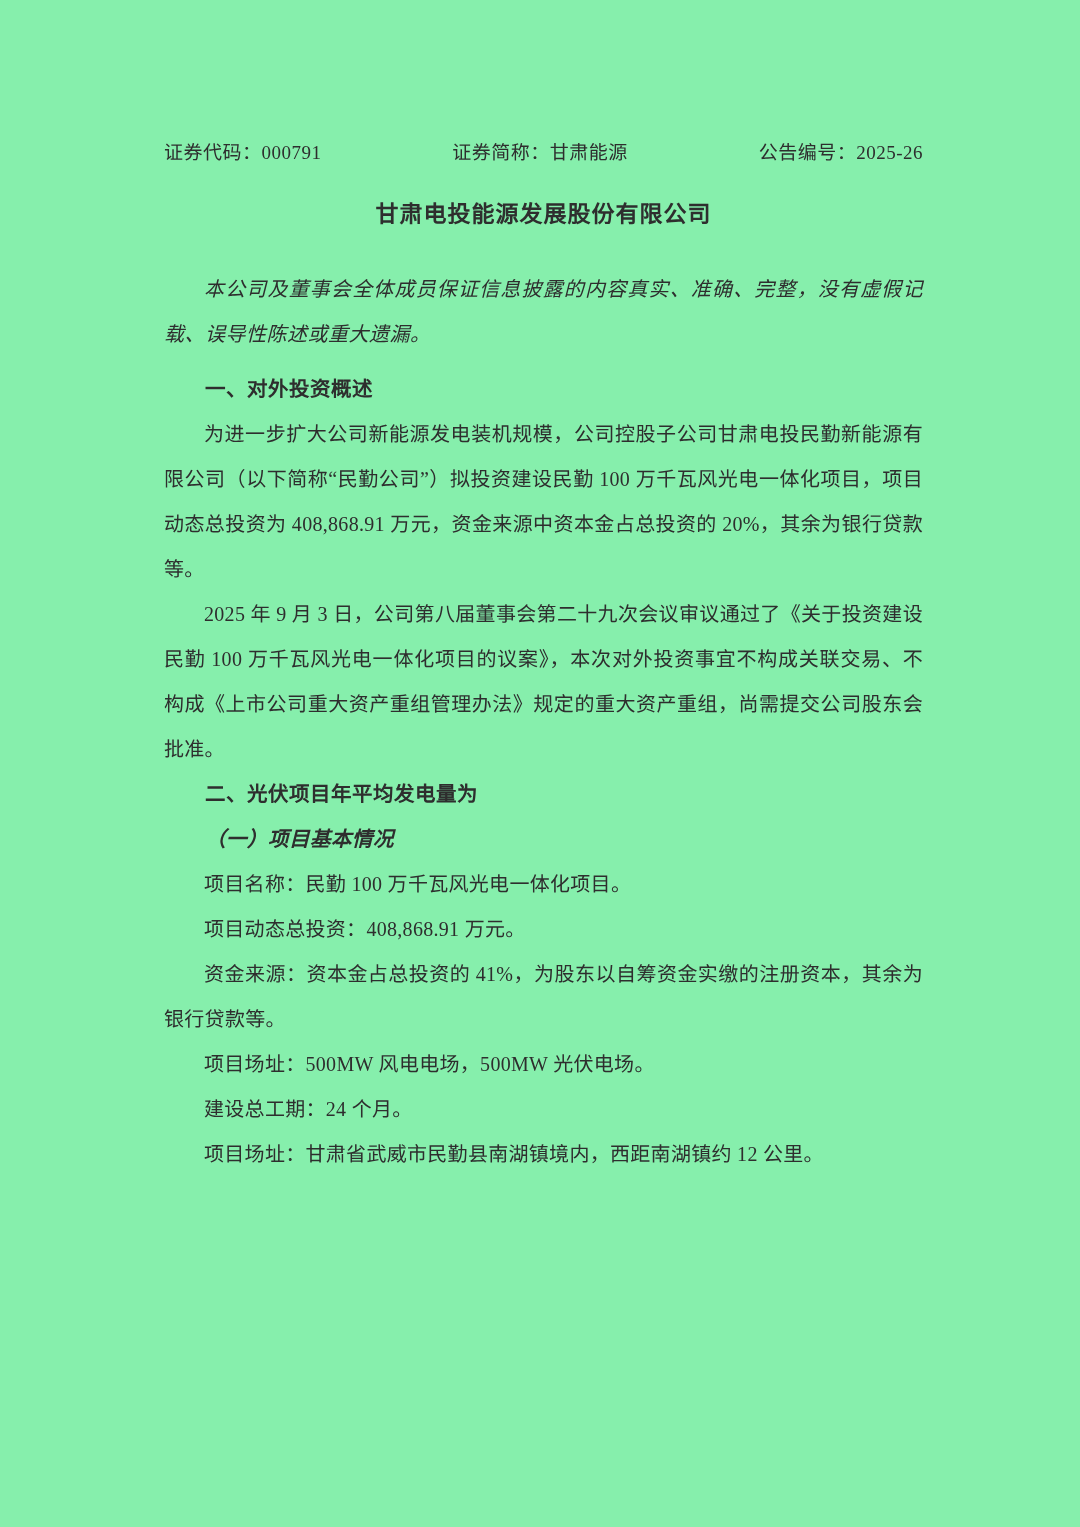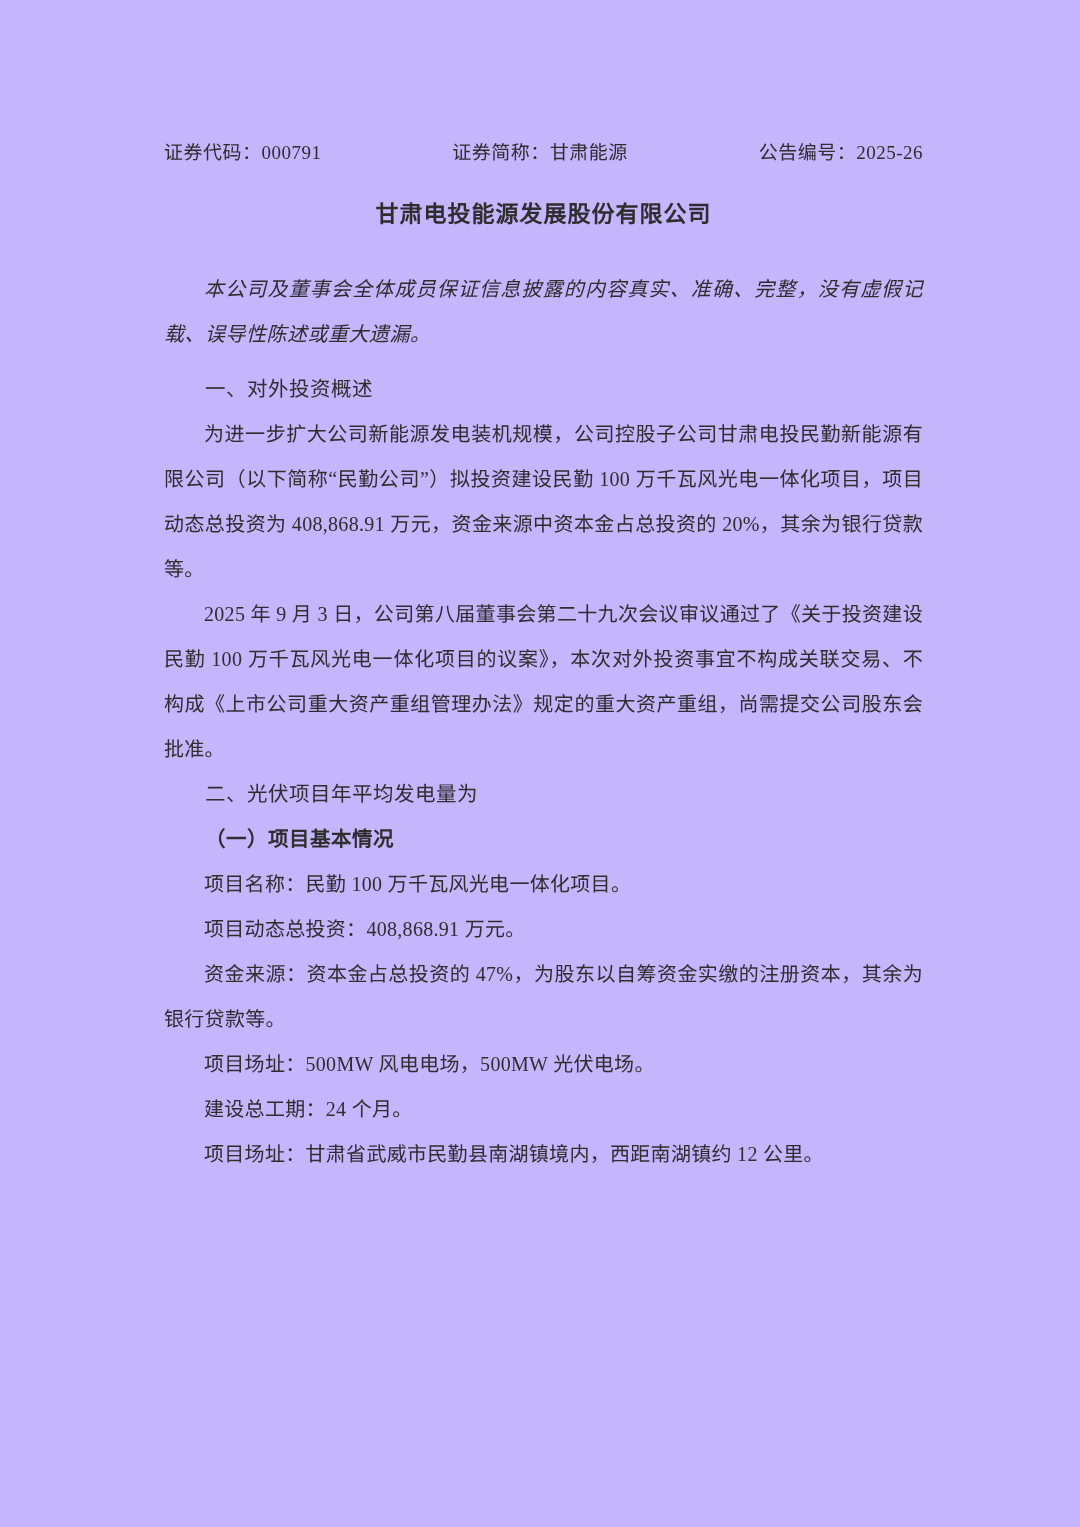--- a/index.html
+++ b/index.html
@@ -12,21 +12,21 @@
   body {
     height: 1527px;
     font-family: "Liberation Serif", "DejaVu Serif", serif;
     color: #2e2e2e;
     overflow: hidden;
   }
 
   .page {
     width: 1080px;
     height: 1527px;
-    background: #c4b5fd;
+    background: #86efac;
     padding: 140px 157px 0 164px;
   }
 
   
   .doc-header {
     display: flex;
     justify-content: space-between;
     align-items: baseline;
     font-size: 19px;
     line-height: 26px;
@@ -59,31 +59,32 @@
     text-align: justify;
     text-indent: 2em;
     font-style: italic;
     letter-spacing: 0.5px;
   }
 
   .section-heading {
     margin-top: 10px;
     font-size: 20.5px;
     line-height: 45px;
-    font-weight: 400;
+    font-weight: 700;
     text-indent: 2em;
     letter-spacing: 0.5px;
   }
 
   .sub-heading {
     font-size: 20.5px;
     line-height: 45px;
     font-weight: 700;
     text-indent: 2em;
     letter-spacing: 0.5px;
+    font-style: italic;
   }
 
   .body-para {
     font-size: 20px;
     line-height: 45px;
     text-align: justify;
     text-indent: 2em;
     letter-spacing: 0.3px;
   }
 </style>
@@ -108,18 +109,18 @@
   <p class="body-para">为进一步扩大公司新能源发电装机规模，公司控股子公司甘肃电投民勤新能源有限公司（以下简称“民勤公司”）拟投资建设民勤 100 万千瓦风光电一体化项目，项目动态总投资为 408,868.91 万元，资金来源中资本金占总投资的 20%，其余为银行贷款等。</p>
 
   <p class="body-para">2025 年 9 月 3 日，公司第八届董事会第二十九次会议审议通过了《关于投资建设民勤 100 万千瓦风光电一体化项目的议案》，本次对外投资事宜不构成关联交易、不构成《上市公司重大资产重组管理办法》规定的重大资产重组，尚需提交公司股东会批准。</p>
 
   <h3 class="section-heading" style="margin-top:0;">二、光伏项目年平均发电量为</h3>
 
   <h4 class="sub-heading">（一）项目基本情况</h4>
 
   <p class="body-para">项目名称：民勤 100 万千瓦风光电一体化项目。</p>
   <p class="body-para">项目动态总投资：408,868.91 万元。</p>
-  <p class="body-para">资金来源：资本金占总投资的 47%，为股东以自筹资金实缴的注册资本，其余为银行贷款等。</p>
+  <p class="body-para">资金来源：资本金占总投资的 41%，为股东以自筹资金实缴的注册资本，其余为银行贷款等。</p>
   <p class="body-para">项目场址：500MW 风电电场，500MW 光伏电场。</p>
   <p class="body-para">建设总工期：24 个月。</p>
   <p class="body-para">项目场址：甘肃省武威市民勤县南湖镇境内，西距南湖镇约 12 公里。</p>
 
 </div>
 
 </body></html>

